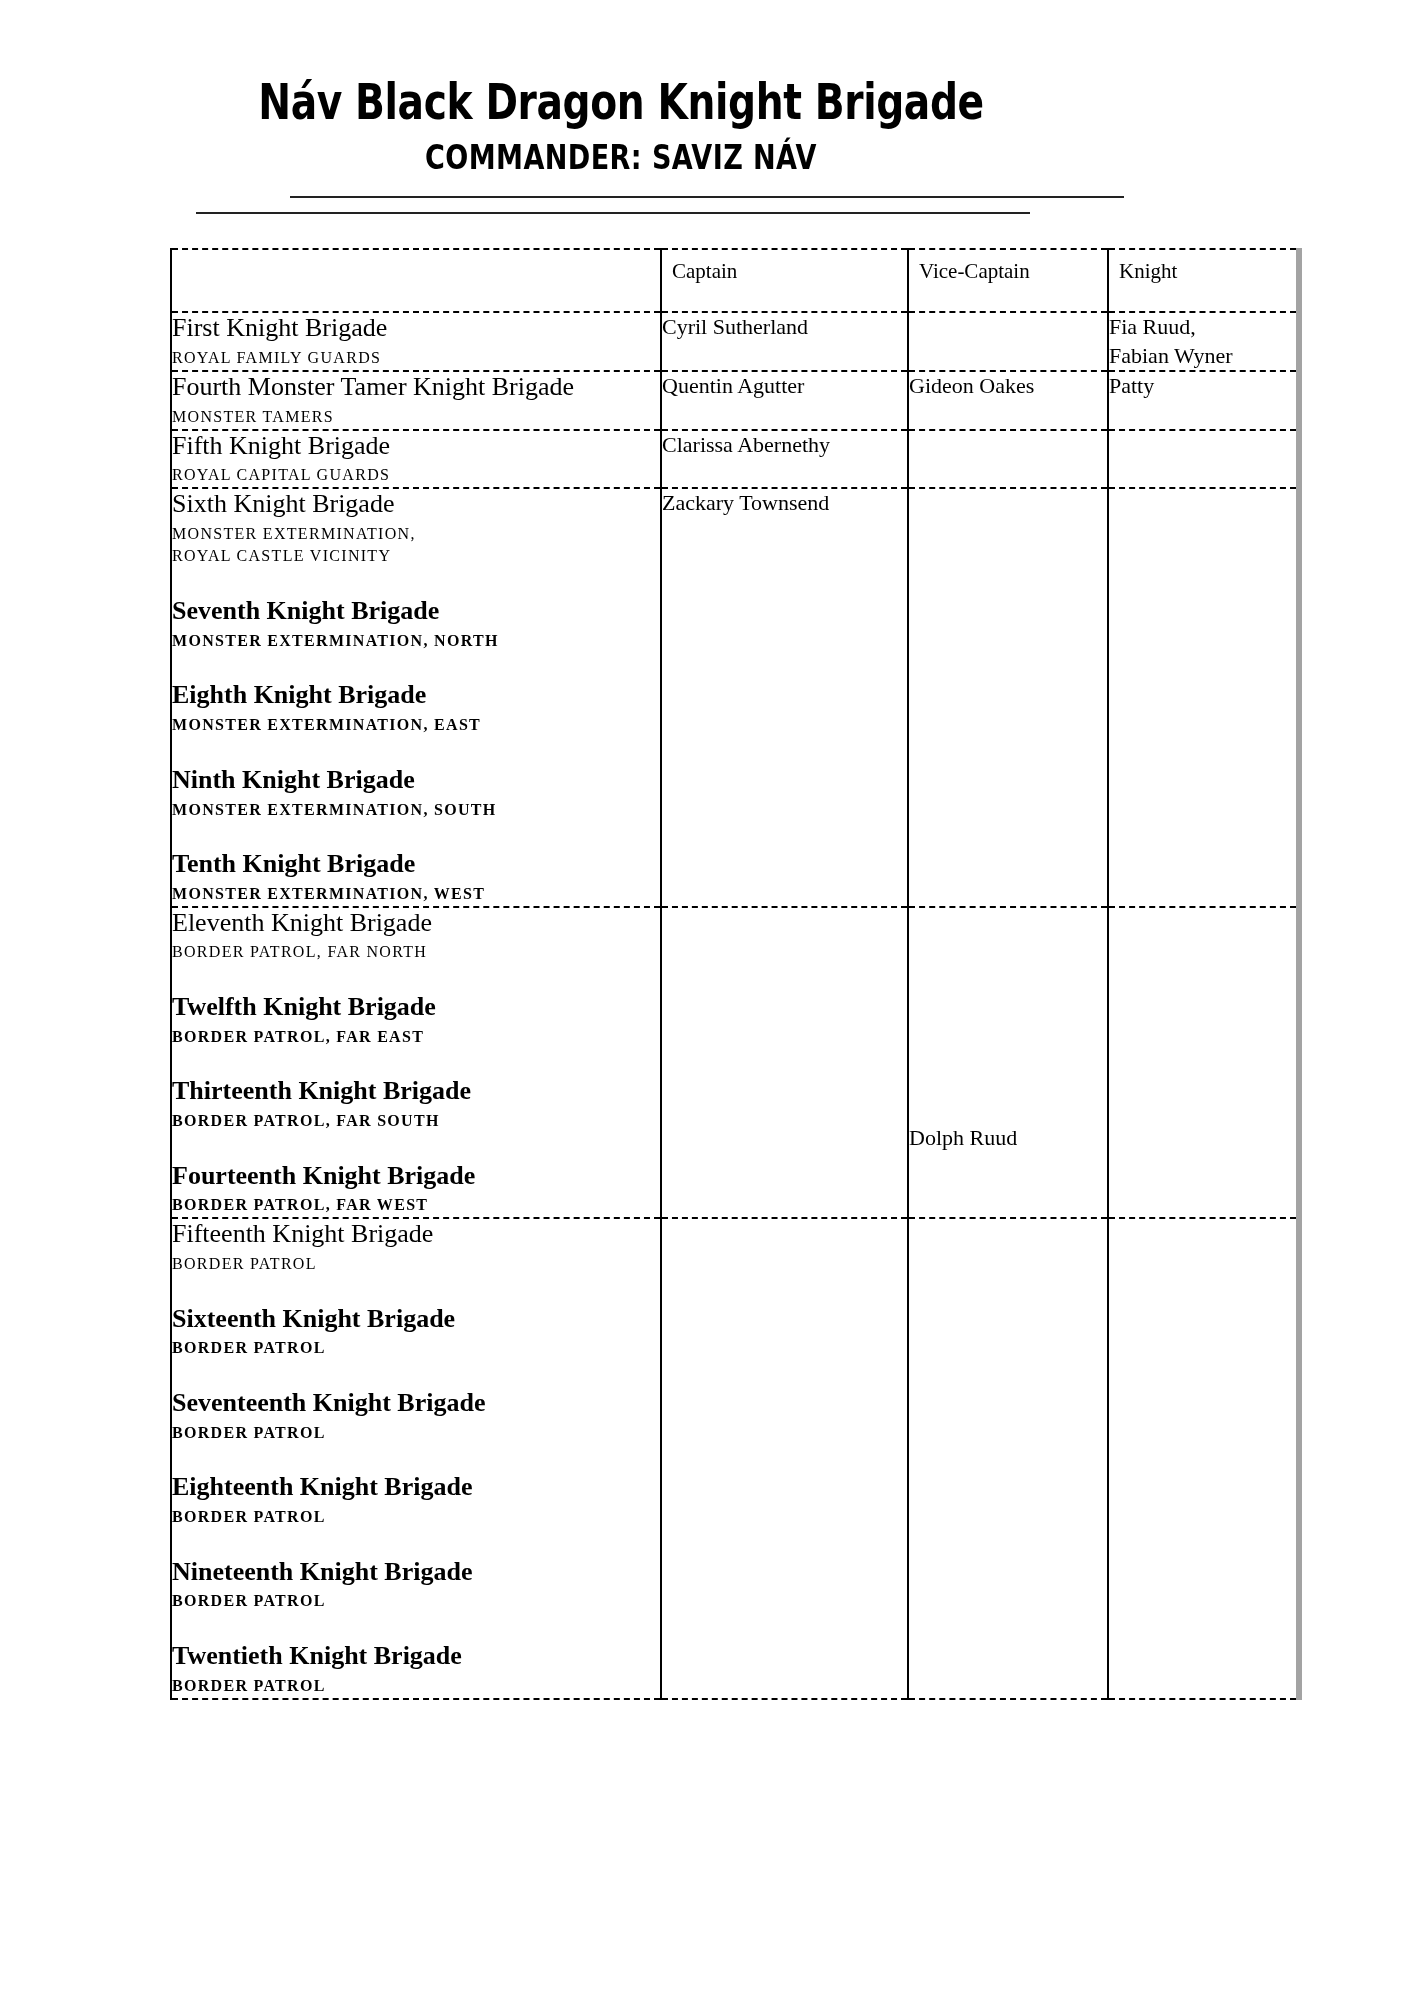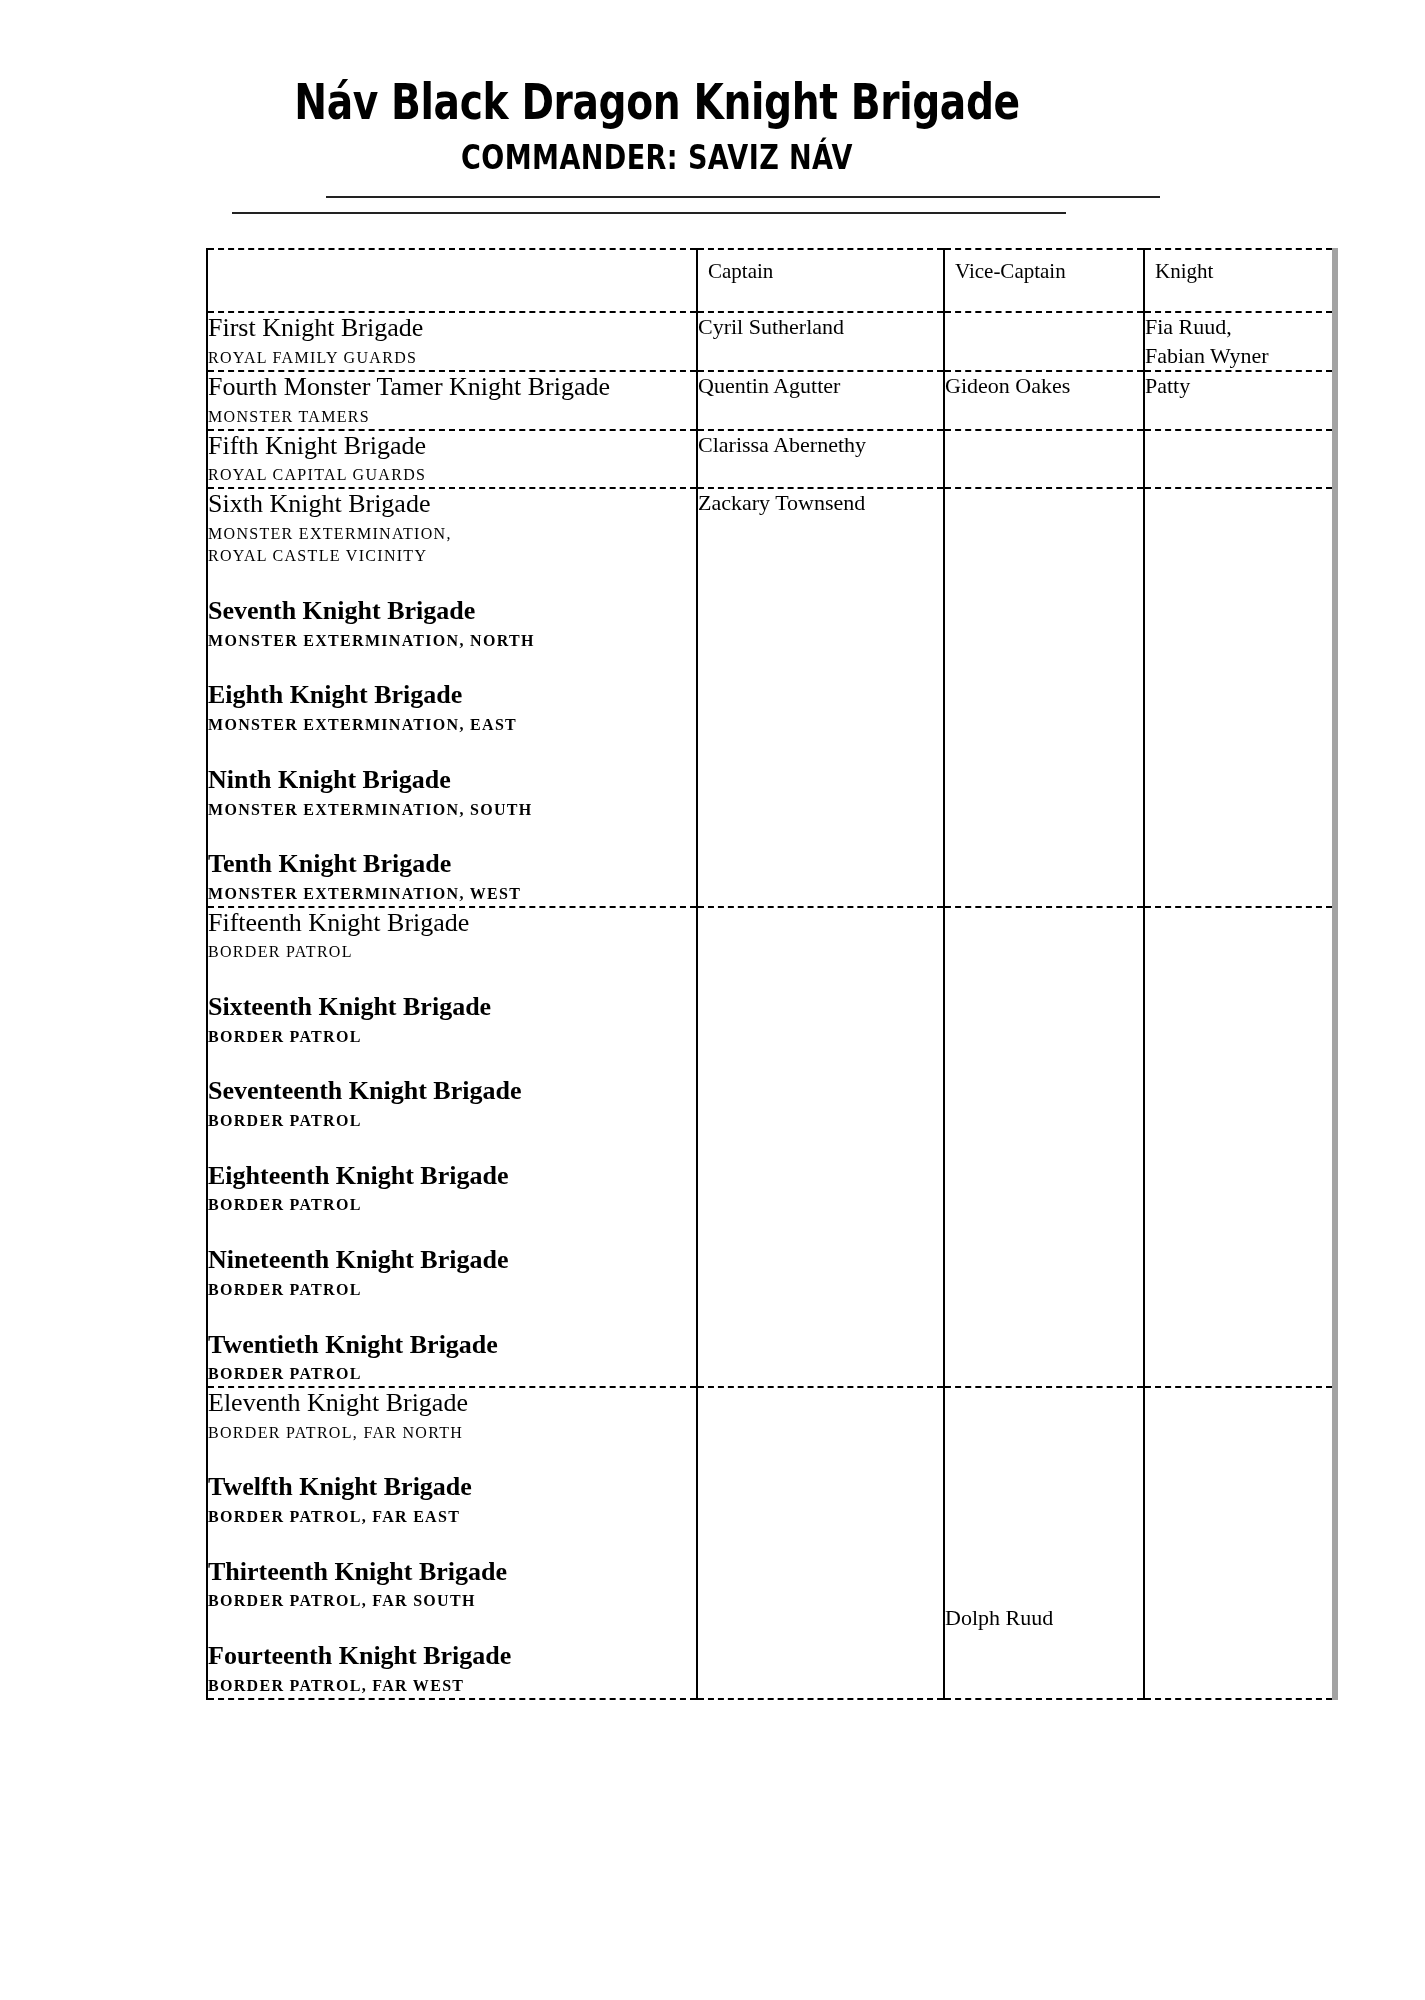--- a/index.html
+++ b/index.html
@@ -13,21 +13,20 @@
     font-family: "Liberation Serif", "DejaVu Serif", serif;
     color: #000000;
     overflow: hidden;
   }
 
   .page {
     position: relative;
     width: 1242px;
     height: 2000px;
     box-sizing: border-box;
-    margin-left: 36px;
   }
 
   
   .header {
     text-align: center;
     padding-top: 78px;
   }
   .doc-title {
     font-family: "DejaVu Sans", "Liberation Sans", sans-serif;
     font-weight: 700;
@@ -270,63 +269,20 @@
             </td>
             <td class="cell">
               <div class="person">Zackary Townsend</div>
             </td>
             <td class="cell"></td>
             <td class="cell last-col"></td>
           </tr>
           <tr>
             <td class="cell unit-cell">
               <div class="unit-block">
-                <div class="unit-name">Fifteenth Knight Brigade</div>
-                <div class="unit-role">
-                  <span>BORDER PATROL</span>
-                </div>
-              </div>
-              <div class="unit-block">
-                <div class="unit-name">Sixteenth Knight Brigade</div>
-                <div class="unit-role">
-                  <span>BORDER PATROL</span>
-                </div>
-              </div>
-              <div class="unit-block">
-                <div class="unit-name">Seventeenth Knight Brigade</div>
-                <div class="unit-role">
-                  <span>BORDER PATROL</span>
-                </div>
-              </div>
-              <div class="unit-block">
-                <div class="unit-name">Eighteenth Knight Brigade</div>
-                <div class="unit-role">
-                  <span>BORDER PATROL</span>
-                </div>
-              </div>
-              <div class="unit-block">
-                <div class="unit-name">Nineteenth Knight Brigade</div>
-                <div class="unit-role">
-                  <span>BORDER PATROL</span>
-                </div>
-              </div>
-              <div class="unit-block">
-                <div class="unit-name">Twentieth Knight Brigade</div>
-                <div class="unit-role">
-                  <span>BORDER PATROL</span>
-                </div>
-              </div>
-            </td>
-            <td class="cell"></td>
-            <td class="cell"></td>
-            <td class="cell last-col"></td>
-          </tr>
-          <tr>
-            <td class="cell unit-cell">
-              <div class="unit-block">
                 <div class="unit-name">Eleventh Knight Brigade</div>
                 <div class="unit-role">
                   <span>BORDER PATROL, FAR NORTH</span>
                 </div>
               </div>
               <div class="unit-block">
                 <div class="unit-name">Twelfth Knight Brigade</div>
                 <div class="unit-role">
                   <span>BORDER PATROL, FAR EAST</span>
                 </div>
@@ -341,19 +297,62 @@
                 <div class="unit-name">Fourteenth Knight Brigade</div>
                 <div class="unit-role">
                   <span>BORDER PATROL, FAR WEST</span>
                 </div>
               </div>
             </td>
             <td class="cell"></td>
             <td class="cell" style="padding-top: 216px;">
               <div class="person">Dolph Ruud</div>
             </td>
+            <td class="cell last-col"></td>
+          </tr>
+          <tr>
+            <td class="cell unit-cell">
+              <div class="unit-block">
+                <div class="unit-name">Fifteenth Knight Brigade</div>
+                <div class="unit-role">
+                  <span>BORDER PATROL</span>
+                </div>
+              </div>
+              <div class="unit-block">
+                <div class="unit-name">Sixteenth Knight Brigade</div>
+                <div class="unit-role">
+                  <span>BORDER PATROL</span>
+                </div>
+              </div>
+              <div class="unit-block">
+                <div class="unit-name">Seventeenth Knight Brigade</div>
+                <div class="unit-role">
+                  <span>BORDER PATROL</span>
+                </div>
+              </div>
+              <div class="unit-block">
+                <div class="unit-name">Eighteenth Knight Brigade</div>
+                <div class="unit-role">
+                  <span>BORDER PATROL</span>
+                </div>
+              </div>
+              <div class="unit-block">
+                <div class="unit-name">Nineteenth Knight Brigade</div>
+                <div class="unit-role">
+                  <span>BORDER PATROL</span>
+                </div>
+              </div>
+              <div class="unit-block">
+                <div class="unit-name">Twentieth Knight Brigade</div>
+                <div class="unit-role">
+                  <span>BORDER PATROL</span>
+                </div>
+              </div>
+            </td>
+            <td class="cell"></td>
+            <td class="cell"></td>
             <td class="cell last-col"></td>
           </tr>
         </tbody>
     </table>
   </div>
 
 </div>
 
 </body></html>

